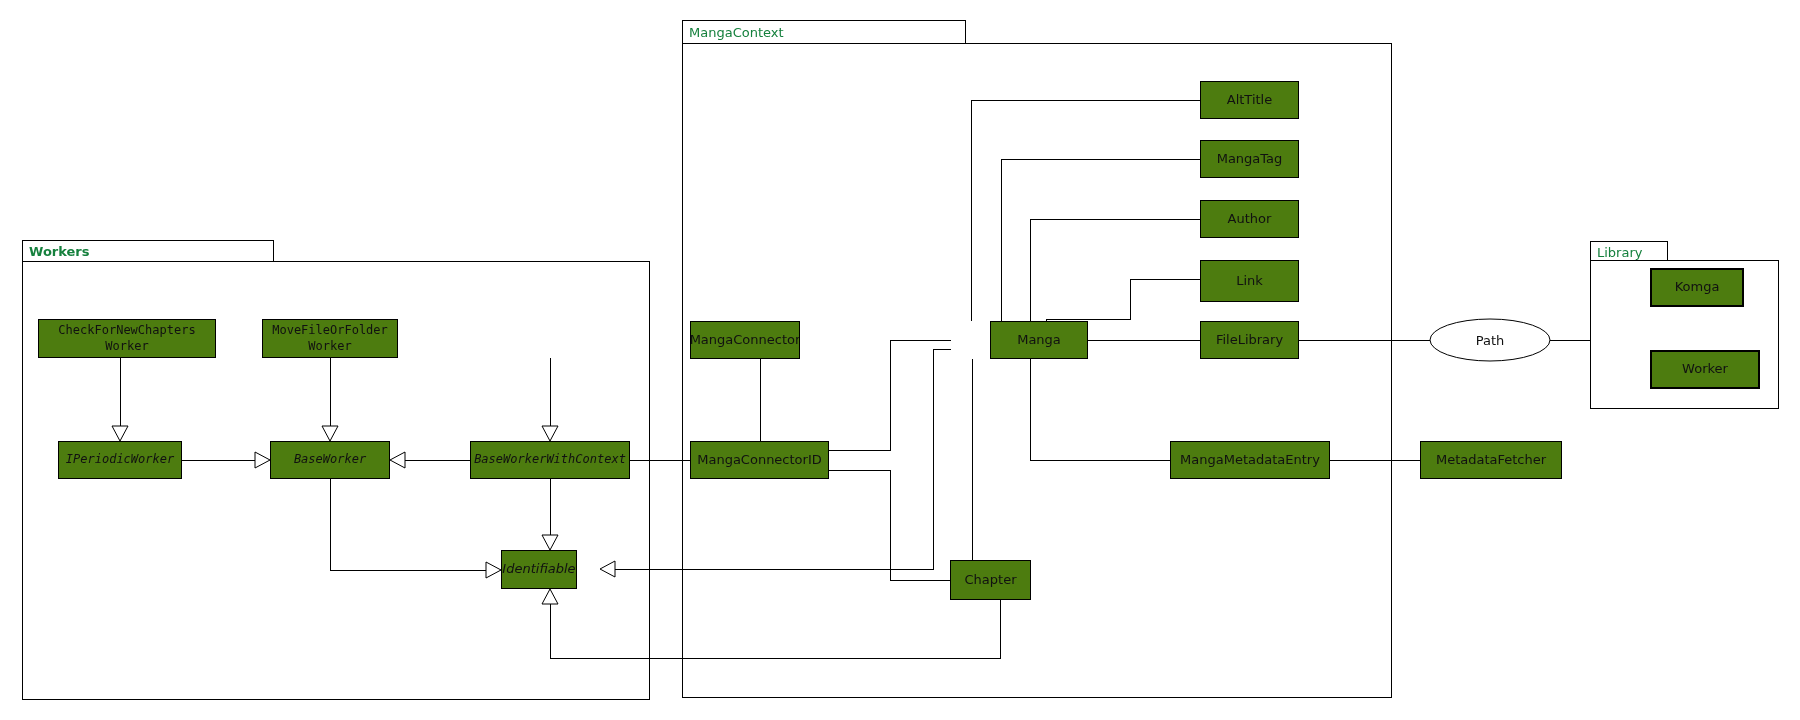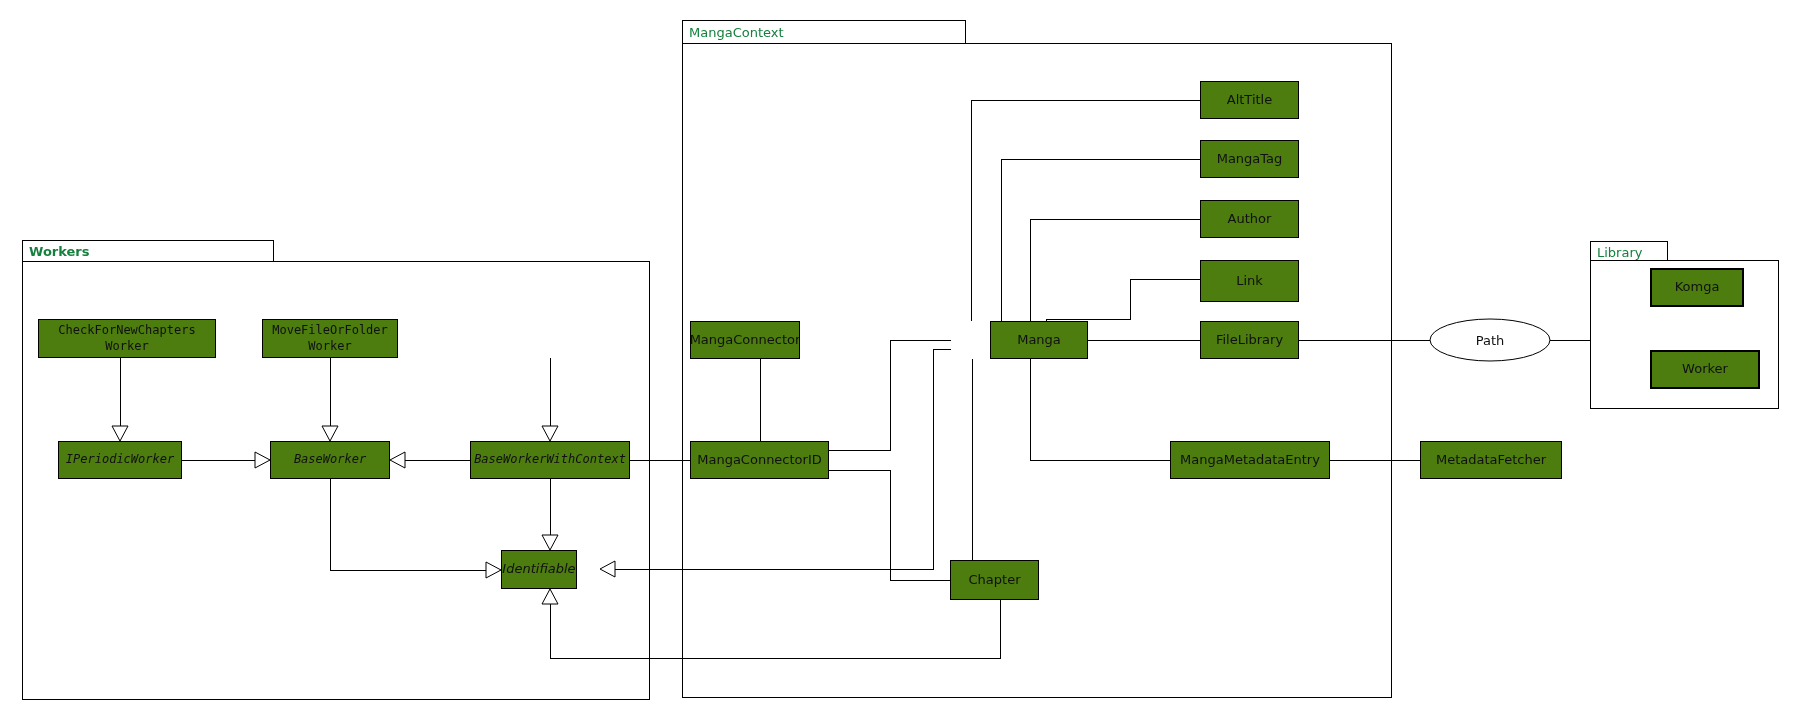--- a/index.html
+++ b/index.html
@@ -100,21 +100,21 @@
 
   <div class="node" style="left:690px;top:321px;width:110px;height:38px;">
     <span>MangaConnector</span>
   </div>
   <div class="node" style="left:690px;top:441px;width:139px;height:38px;">
     <span>MangaConnectorID</span>
   </div>
   <div class="node" style="left:990px;top:321px;width:98px;height:38px;">
     <span>Manga</span>
   </div>
-  <div class="node" style="left:950px;top:560px;width:89px;height:40px;">
+  <div class="node" style="left:950px;top:560px;width:81px;height:40px;">
     <span>Chapter</span>
   </div>
   <div class="node" style="left:1200px;top:81px;width:99px;height:38px;">
     <span>AltTitle</span>
   </div>
   <div class="node" style="left:1200px;top:140px;width:99px;height:38px;">
     <span>MangaTag</span>
   </div>
   <div class="node" style="left:1200px;top:200px;width:99px;height:38px;">
     <span>Author</span>

